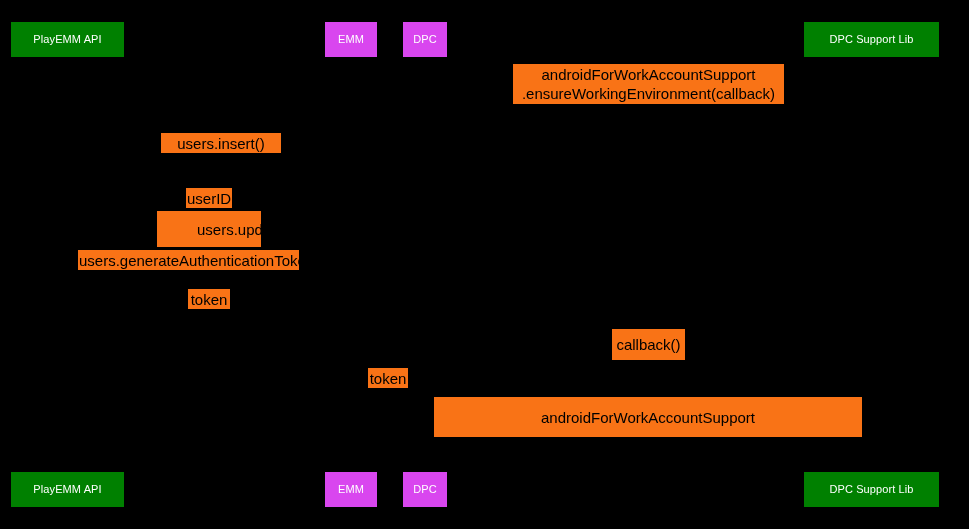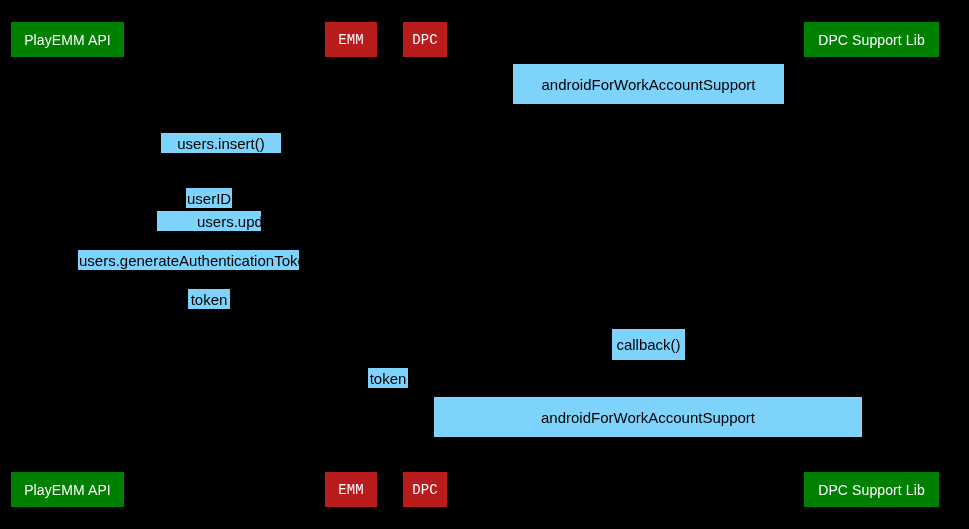--- a/index.html
+++ b/index.html
@@ -16,32 +16,32 @@
     overflow: hidden;
     font-family: "Liberation Sans", sans-serif;
   }
   .lifeline-box {
     position: absolute;
     box-sizing: border-box;
     display: flex;
     align-items: center;
     justify-content: center;
     color: #ffffff;
-    font-size: 14px;
+    font-size: 11px;
     line-height: 1;
     white-space: nowrap;
     letter-spacing: 0.1px;
   }
   .lifeline-box.green { background: #008000; }
-  .lifeline-box.blue  { background: #b91c1c; font-family: Liberation Mono, monospace; }
+  .lifeline-box.blue  { background: #d946ef; }
 
   .msg-label {
     position: absolute;
     box-sizing: border-box;
-    background: #7dd3fc;
+    background: #f97316;
     color: #000000;
     font-size: 15px;
     line-height: 19px;
     text-align: center;
     white-space: pre;
     padding: 0 1px;
     display: flex;
     flex-direction: column;
     align-items: center;
     justify-content: center;
@@ -60,22 +60,22 @@
 
 <div id="canvas">
     <div class="lifeline-box green" style="left: 11px; top: 22px; width: 113px; height: 35px;">PlayEMM API</div>
     <div class="lifeline-box blue" style="left: 325px; top: 22px; width: 52px; height: 35px;">EMM</div>
     <div class="lifeline-box blue" style="left: 403px; top: 22px; width: 44px; height: 35px;">DPC</div>
     <div class="lifeline-box green" style="left: 804px; top: 22px; width: 135px; height: 35px;">DPC Support Lib</div>
     <div class="lifeline-box green" style="left: 11px; top: 472px; width: 113px; height: 35px;">PlayEMM API</div>
     <div class="lifeline-box blue" style="left: 325px; top: 472px; width: 52px; height: 35px;">EMM</div>
     <div class="lifeline-box blue" style="left: 403px; top: 472px; width: 44px; height: 35px;">DPC</div>
     <div class="lifeline-box green" style="left: 804px; top: 472px; width: 135px; height: 35px;">DPC Support Lib</div>
-    <div class="msg-label multiline" style="left: 513px; top: 64px; width: 271px; height: 40px;"><span class="line l1">androidForWorkAccountSupport</span></div>
+    <div class="msg-label multiline" style="left: 513px; top: 64px; width: 271px; height: 40px;"><span class="line l1">androidForWorkAccountSupport</span><span class="line l2">.ensureWorkingEnvironment(callback)</span></div>
     <div class="msg-label" style="left: 161px; top: 133px; width: 120px; height: 20px;"><span class="line l1">users.insert()</span></div>
     <div class="msg-label" style="left: 186px; top: 188px; width: 46px; height: 20px;"><span class="line l1">userID</span></div>
-    <div class="msg-label" style="left: 157px; top: 211px; width: 104px; height: 20px; padding-left: 40px;"><span class="line l1">users.update()</span></div>
+    <div class="msg-label" style="left: 157px; top: 211px; width: 104px; height: 36px; padding-left: 40px;"><span class="line l1">users.update()</span></div>
     <div class="msg-label" style="left: 78px; top: 250px; width: 221px; height: 20px;"><span class="line l1">users.generateAuthenticationToken()</span></div>
     <div class="msg-label" style="left: 188px; top: 289px; width: 42px; height: 20px;"><span class="line l1">token</span></div>
     <div class="msg-label" style="left: 612px; top: 329px; width: 73px; height: 31px;"><span class="line l1">callback()</span></div>
     <div class="msg-label" style="left: 368px; top: 368px; width: 40px; height: 20px;"><span class="line l1">token</span></div>
     <div class="msg-label multiline" style="left: 434px; top: 397px; width: 428px; height: 40px;"><span class="line l1">androidForWorkAccountSupport</span></div>
   </div>
 
 </body></html>

